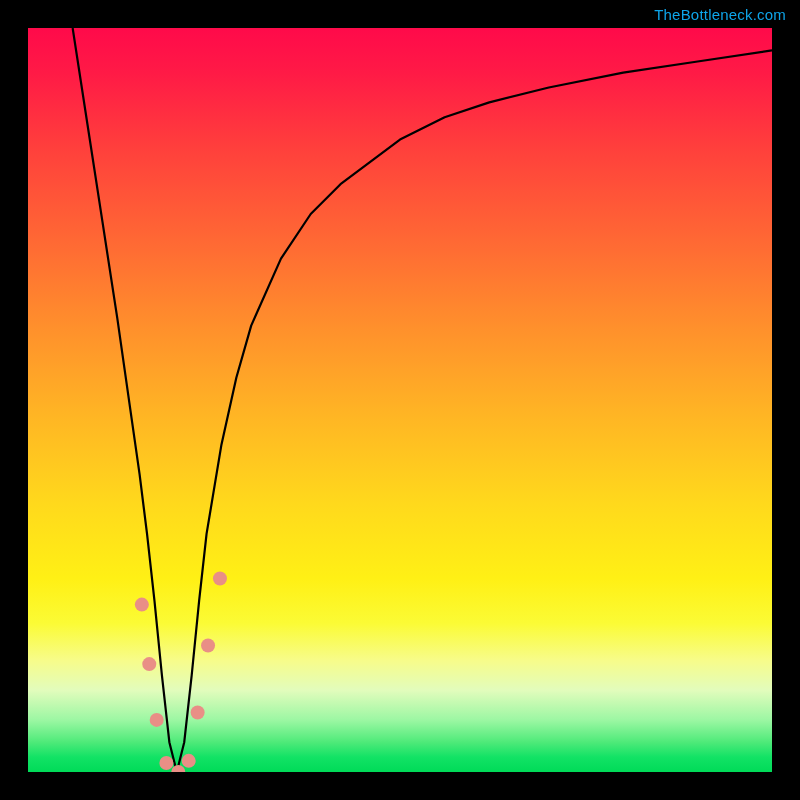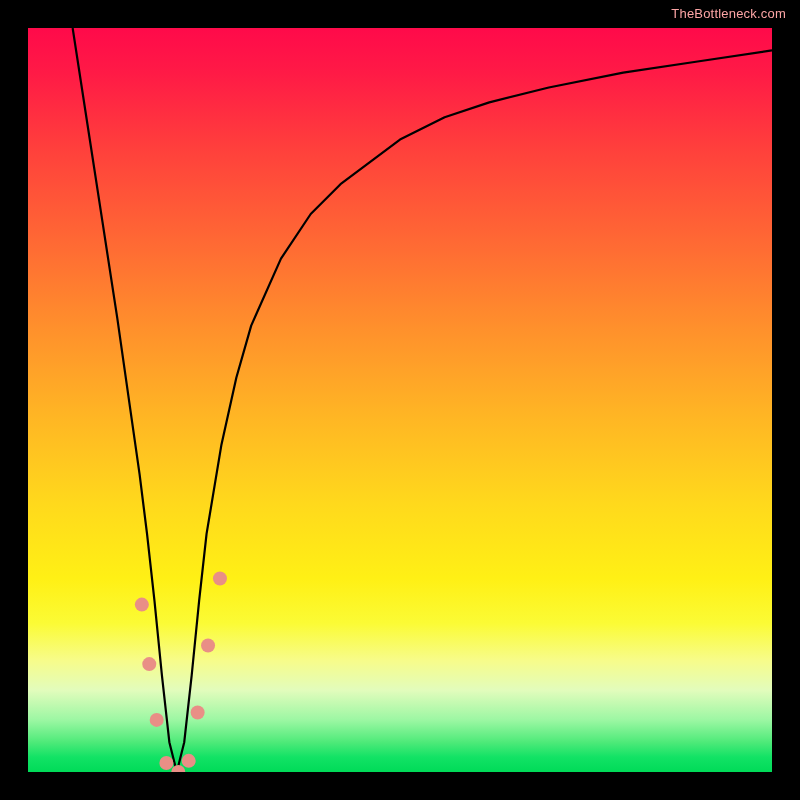--- a/index.html
+++ b/index.html
@@ -43,22 +43,22 @@
       #9cf7a3 93%,
       #4eea79 96%,
       #12e265 98%,
       #00db58 100%
     );
   }
   .watermark {
     position: absolute;
     top: 6px;
     right: 14px;
-    color: #fca5a5;
-    font-size: 13px;
+    color: #0ea5e9;
+    font-size: 15px;
     font-weight: 500;
     letter-spacing: 0.2px;
     user-select: none;
   }
   svg.curve {
     position: absolute;
     left: 0; top: 0;
     width: 744px; height: 744px;
   }
 </style>

